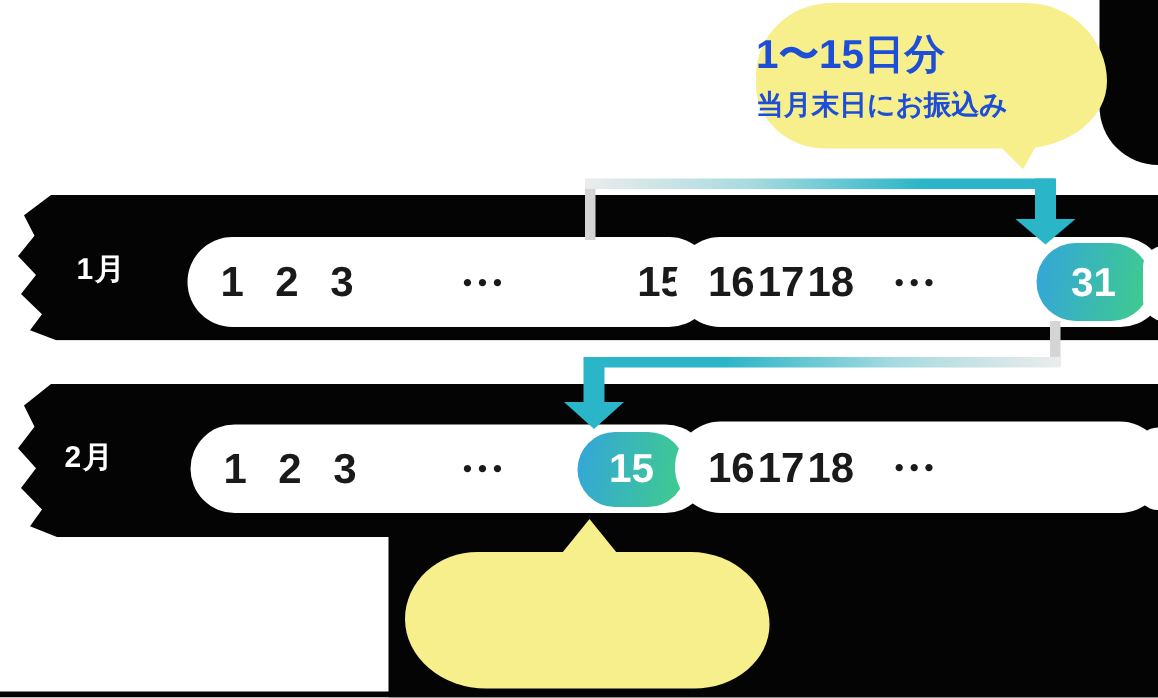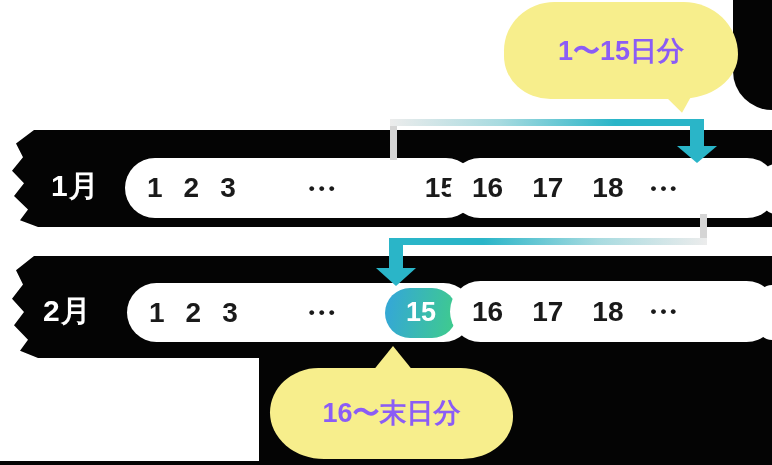--- a/index.html
+++ b/index.html
@@ -15,40 +15,40 @@
   .ink{background:#040404;}
   .blob-top-right{left:733px;top:0;width:39px;height:110px;border-radius:0 0 0 46px;z-index:1;}
   .bar{left:8px;width:764px;z-index:1;
        clip-path:polygon(26px 0,100% 0,100% 100%,30px 100%,12px 93%,20px 82%,6px 68%,16px 55%,4px 42%,15px 28%,8px 14%);}
   .bar-1{top:130px;height:97px;}
   .bar-2{top:256px;height:102px;}
   .blob-bottom{left:259px;top:356px;width:513px;height:109px;z-index:1;}
   .strip-bottom{left:0;top:461px;width:772px;height:4px;z-index:1;}
 
   
-  .month{color:#fff;font-weight:bold;font-size:30px;z-index:2;letter-spacing:1px;}
+  .month{color:#fff;font-weight:bold;font-size:20px;z-index:2;letter-spacing:1px;}
   .month-1{left:51px;top:166px;}
   .month-2{left:43px;top:291px;}
 
   
   .pill{background:#fff;border-radius:31px;z-index:2;display:flex;align-items:center;
         color:#1a1a1a;font-weight:bold;font-size:28px;}
   .pill .num{line-height:1;}
   .r1a{left:125px;top:158px;width:313px;height:60px;padding:0;}
   .r1b{left:450px;top:158px;width:295px;height:60px;}
   .r2a{left:127px;top:283px;width:308px;height:59px;}
   .r2b{left:450px;top:281px;width:295px;height:61px;}
   .pill-cut{background:#fff;z-index:2;border-radius:25px 0 0 25px;}
   .cut-1{left:762px;top:164px;width:14px;height:50px;}
   .cut-2{left:758px;top:285px;width:14px;height:55px;}
 
   .pad-a{padding-left:22px;padding-right:16px;}
   .pad-b{padding-left:22px;padding-right:10px;}
   .gap-a .num + .num{margin-left:21px;}
-  .gap-b .num + .num{margin-left:29px;}
+  .gap-b .num + .num{margin-left:2px;}
   .dots{font-size:17px;letter-spacing:4px;line-height:1;color:#1a1a1a;}
   .dots-r1a{margin-left:73px;}
   .dots-r1b{margin-left:27px;}
   .dots-r2a{margin-left:71px;}
   .dots-r2b{margin-left:27px;}
   .end-num{margin-left:auto;margin-right:4px;}
 
   
   .badge{border-radius:26px;color:#fff;display:flex;align-items:center;justify-content:center;
          background:linear-gradient(100deg,#35A9D3 10%,#3FCB8D 95%);font-weight:bold;font-size:27px;}
@@ -64,21 +64,21 @@
   .c1-head{left:677px;top:146px;width:0;height:0;z-index:5;
            border-left:20px solid transparent;border-right:20px solid transparent;border-top:17px solid #2AB5C8;}
   .c2-vright{left:700px;top:214px;width:7px;height:30px;background:#d5d5d5;}
   .c2-h{left:396px;top:238px;width:311px;height:7px;
         background:linear-gradient(to left,#ececec 0%,#a8dbe0 35%,#2AB5C8 72%);}
   .c2-stem{left:389px;top:238px;width:14px;height:31px;background:#2AB5C8;}
   .c2-head{left:376px;top:268px;width:0;height:0;z-index:5;
            border-left:20px solid transparent;border-right:20px solid transparent;border-top:18px solid #2AB5C8;}
 
   
-  .bubble{background:#F7EE8C;z-index:6;text-align:center;color:#8b5cf6;}
+  .bubble{background:#F7EE8C;z-index:6;text-align:left;color:#1d4ed8;}
   .bubble .t{font-weight:bold;font-size:27px;line-height:1.15;}
   .bubble .s{font-weight:bold;font-size:18.5px;line-height:1.2;margin-top:7px;}
   .bubble-top{left:504px;top:2px;width:234px;height:97px;
               border-radius:52px 56px 60px 48px / 50px 54px 46px 44px;
               display:flex;flex-direction:column;justify-content:center;padding-top:2px;box-sizing:border-box;}
   .tail-top{left:658px;top:84px;width:0;height:0;z-index:6;
             border-left:22px solid transparent;border-right:22px solid transparent;border-top:29px solid #F7EE8C;
             transform:rotate(-8deg);}
   .bubble-bottom{left:270px;top:368px;width:243px;height:91px;
               border-radius:50px 54px 52px 56px / 46px 50px 44px 48px;
@@ -103,20 +103,21 @@
   <span class="num">2</span>
   <span class="num">3</span>
   <span class="dots dots-r1a">•••</span>
   <span class="num end-num">15</span>
 </div>
 <div class="abs pill r1b pad-b gap-b">
   <span class="num">16</span>
   <span class="num">17</span>
   <span class="num">18</span>
   <span class="dots dots-r1b">•••</span>
+  <span class="badge badge-31">31</span>
 </div>
 <div class="abs pill-cut cut-1"></div>
 
 <div class="abs pill r2a pad-a gap-a">
   <span class="num">1</span>
   <span class="num">2</span>
   <span class="num">3</span>
   <span class="dots dots-r2a">•••</span>
   <span class="badge badge-15">15</span>
 </div>
@@ -134,17 +135,17 @@
 <div class="abs c1-head"></div>
 
 <div class="abs conn c2-vright"></div>
 <div class="abs conn c2-h"></div>
 <div class="abs conn c2-stem"></div>
 <div class="abs c2-head"></div>
 
 <div class="abs tail-top"></div>
 <div class="abs bubble bubble-top">
   <div class="t">1〜15日分</div>
+  <div class="s">当月末日にお振込み</div>
 </div>
 <div class="abs tail-bottom"></div>
 <div class="abs bubble bubble-bottom">
-  <div class="t">16〜末日分</div>
 </div>
 
 </body></html>

